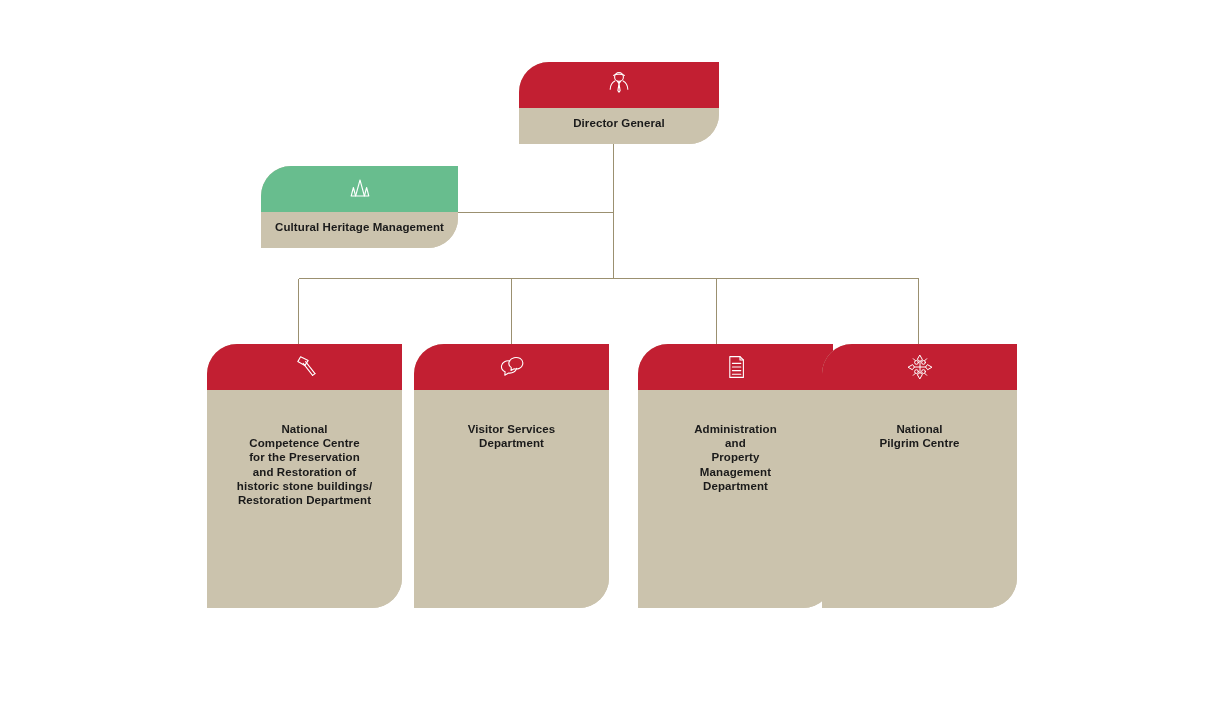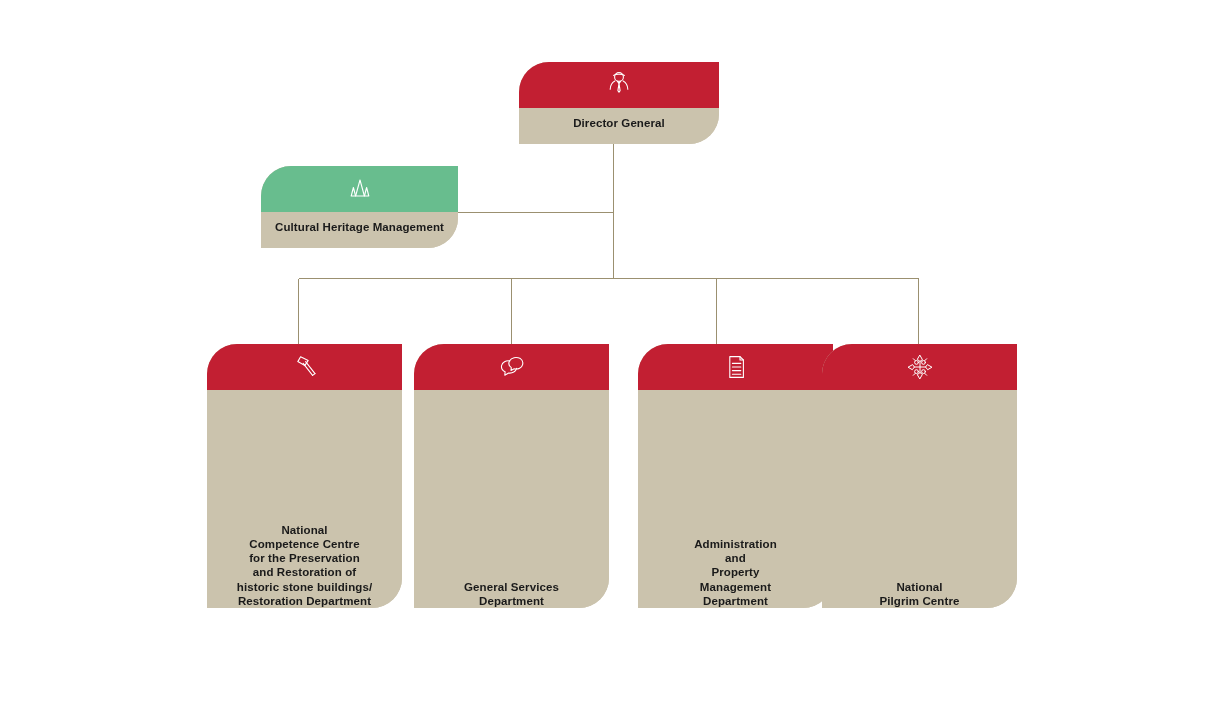--- a/index.html
+++ b/index.html
@@ -91,21 +91,21 @@
   }
   #node-cultural-heritage .node-head { height: 46px; }
   #node-cultural-heritage .node-body { padding-top: 8px; }
 
   .leaf-node {
     top: 344px;
     width: 195px;
     height: 264px;
   }
   .leaf-node .node-head { height: 46px; }
-  .leaf-node .node-body { padding-top: 32px; align-items: flex-end; }
+  .leaf-node .node-body { padding-top: 32px; }
   .leaf-node .node-label { line-height: 14.2px; }
 
   #node-competence-centre { left: 207px; }
   #node-visitor-services  { left: 414px; }
   #node-administration    { left: 638px; }
   #node-pilgrim-centre    { left: 822px; }
 
   .icon-wrap {
     display: block;
     width: 34px;
@@ -203,21 +203,21 @@
       <span class="icon-wrap">
         <svg viewBox="0 0 34 34">
           <g fill="none" stroke="#ffffff" stroke-width="1.1" stroke-linecap="round" stroke-linejoin="round">
             <path d="M 25.4 8.6 C 21.2 6.6 16.4 7.6 14.6 10.8 C 13.3 13.2 14.1 16 16.3 17.6 L 16 20.4 L 19.2 18.8 C 23.2 19.6 26.8 17.8 27.6 14.6 C 28.2 12.2 27.3 9.8 25.4 8.6 Z"></path>
             <path d="M 14.9 11 C 11 10.2 7.3 12.2 6.6 15.5 C 6.1 18.1 7.6 20.6 10.1 21.8 L 9.8 25.2 L 13.6 23 C 17.5 23.5 20.9 21.5 21.5 18.3"></path>
           </g>
         </svg>
       </span>
     </div>
     <div class="node-body">
-      <span class="node-label">General Services
+      <span class="node-label">Visitor Services
 Department</span>
     </div>
   </div>
 
   <div class="node leaf-node" id="node-administration">
     <div class="node-head">
       <span class="icon-wrap">
         <svg viewBox="0 0 34 34">
           <g fill="none" stroke="#ffffff" stroke-width="1.1" stroke-linecap="round" stroke-linejoin="round">
             <path d="M 10.8 6.6 L 21 6.6 L 24.4 10 L 24.4 27.4 L 10.8 27.4 Z"></path>

